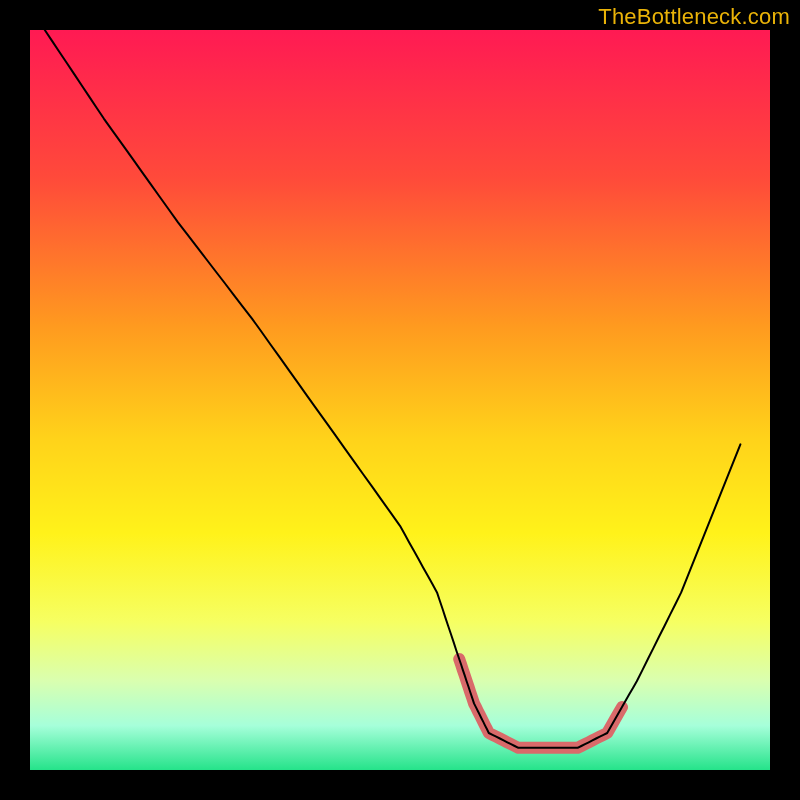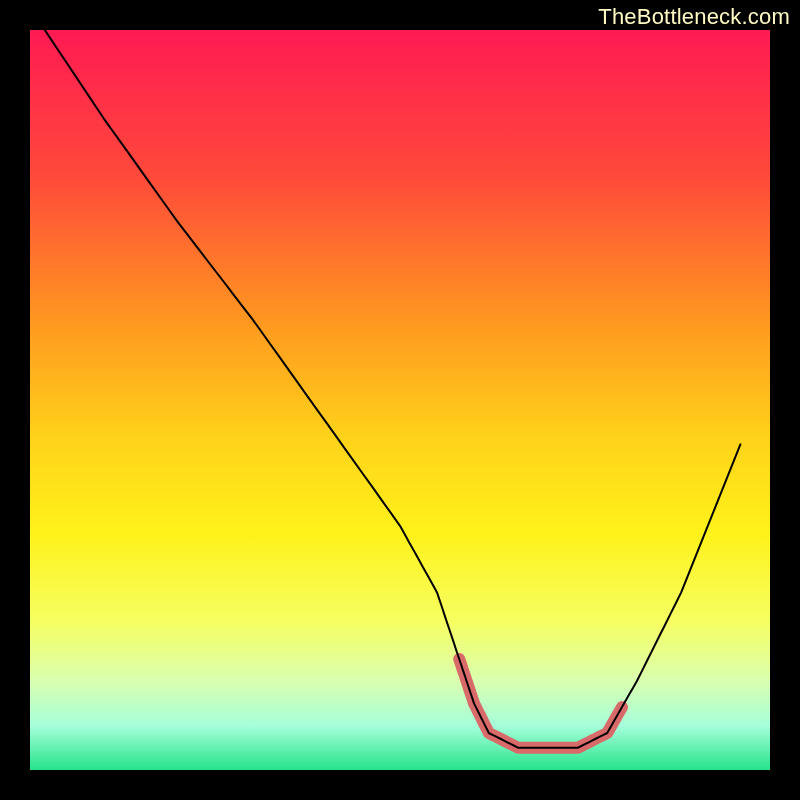--- a/index.html
+++ b/index.html
@@ -15,21 +15,21 @@
     position: absolute;
     left: 0;
     top: 0;
     width: 800px;
     height: 800px;
   }
   .watermark {
     position: absolute;
     top: 4px;
     right: 10px;
-    color: #fef9c3;
+    color: #eab308;
     font-size: 22px;
     font-weight: 500;
     letter-spacing: 0.2px;
     z-index: 10;
     user-select: none;
   }
   svg { display: block; }
 </style>
 </head>
 <body>

